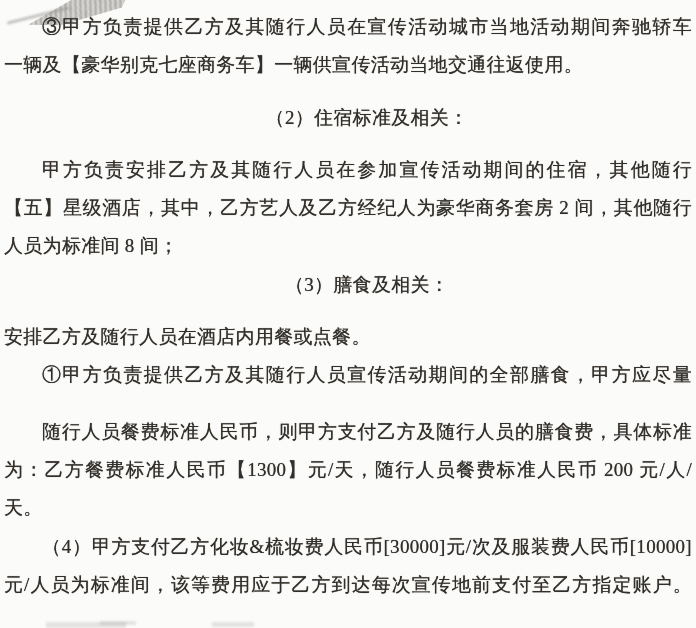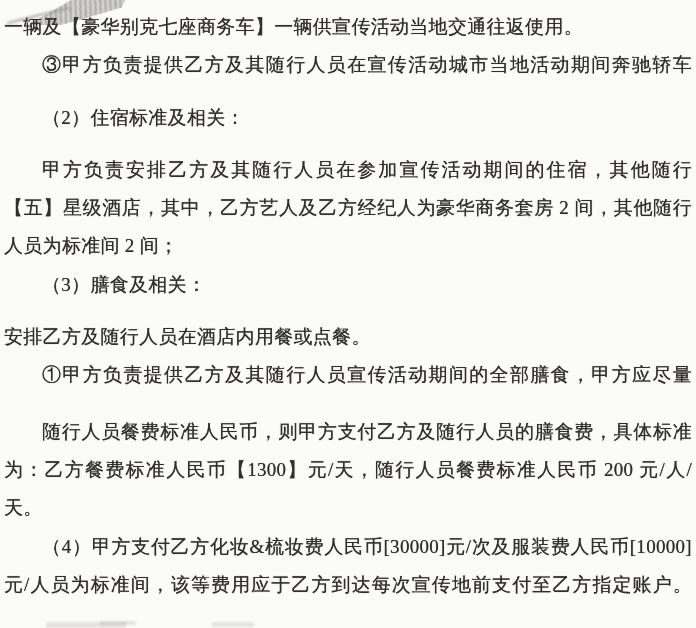--- a/index.html
+++ b/index.html
@@ -23,21 +23,21 @@
     line-height: 38px;
     height: 38px;
     overflow: hidden;
     letter-spacing: 0.3px;
     text-shadow: 0 0 0.7px rgba(55, 50, 45, 0.85);
   }
   .j {
     text-align: justify;
     text-align-last: justify;
   }
-  .ind { text-indent: 2em; }
+  .ind { text-indent: 2em; text-align: center; }
   .mt9  { margin-top: 1px; }
   .mt14 { margin-top: 14px; }
   .mt15 { margin-top: 15px; }
   .mt19 { margin-top: 19px; }
 
   
   .smudge {
     position: absolute;
     top: -5px;
     left: 26px;
@@ -72,32 +72,32 @@
 </style>
 </head>
 <body>
 
 <div class="smudge"></div>
 <div class="smudge-tail"></div>
 
 <div class="doc">
 
   <div class="para">
+    <div class="line ind j">③甲方负责提供乙方及其随行人员在宣传活动城市当地活动期间奔驰轿车</div>
     <div class="line">一辆及【豪华别克七座商务车】一辆供宣传活动当地交通往返使用。</div>
-    <div class="line ind j">③甲方负责提供乙方及其随行人员在宣传活动城市当地活动期间奔驰轿车</div>
   </div>
 
   <div class="para mt15">
     <div class="line ind">（2）住宿标准及相关：</div>
   </div>
 
   <div class="para mt14">
     <div class="line ind j">甲方负责安排乙方及其随行人员在参加宣传活动期间的住宿，其他随行</div>
     <div class="line j">【五】星级酒店，其中，乙方艺人及乙方经纪人为豪华商务套房 2 间，其他随行</div>
-    <div class="line">人员为标准间 2 间；</div>
+    <div class="line">人员为标准间 8 间；</div>
   </div>
 
   <div class="para mt9">
     <div class="line ind">（3）膳食及相关：</div>
   </div>
 
   <div class="para mt14">
     <div class="line">安排乙方及随行人员在酒店内用餐或点餐。</div>
     <div class="line ind j">①甲方负责提供乙方及其随行人员宣传活动期间的全部膳食，甲方应尽量</div>
   </div>

